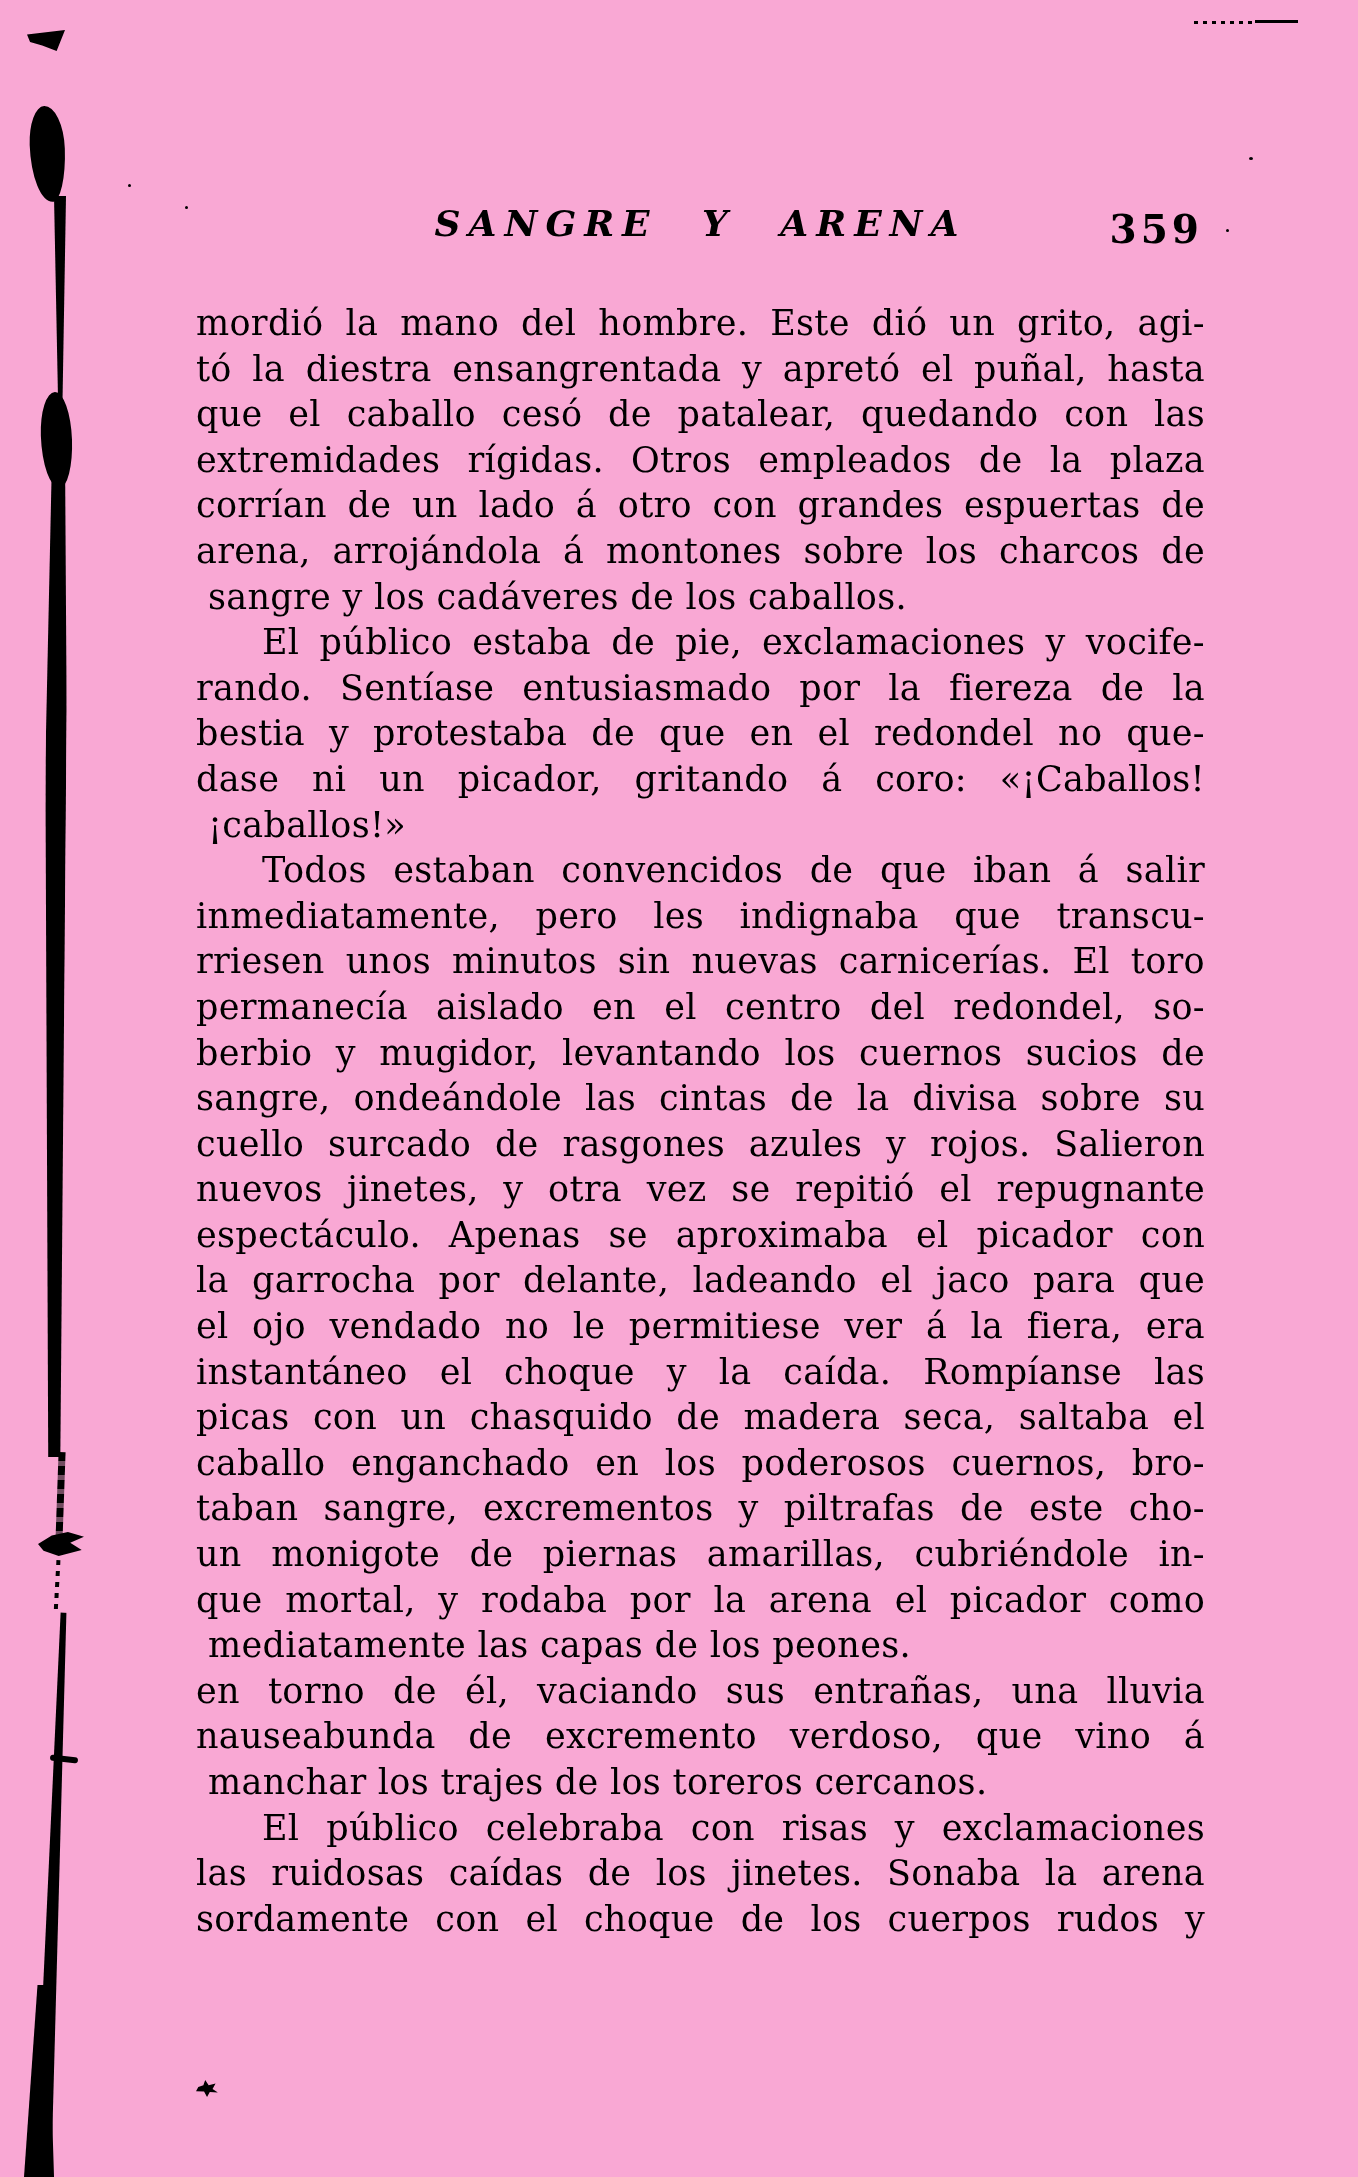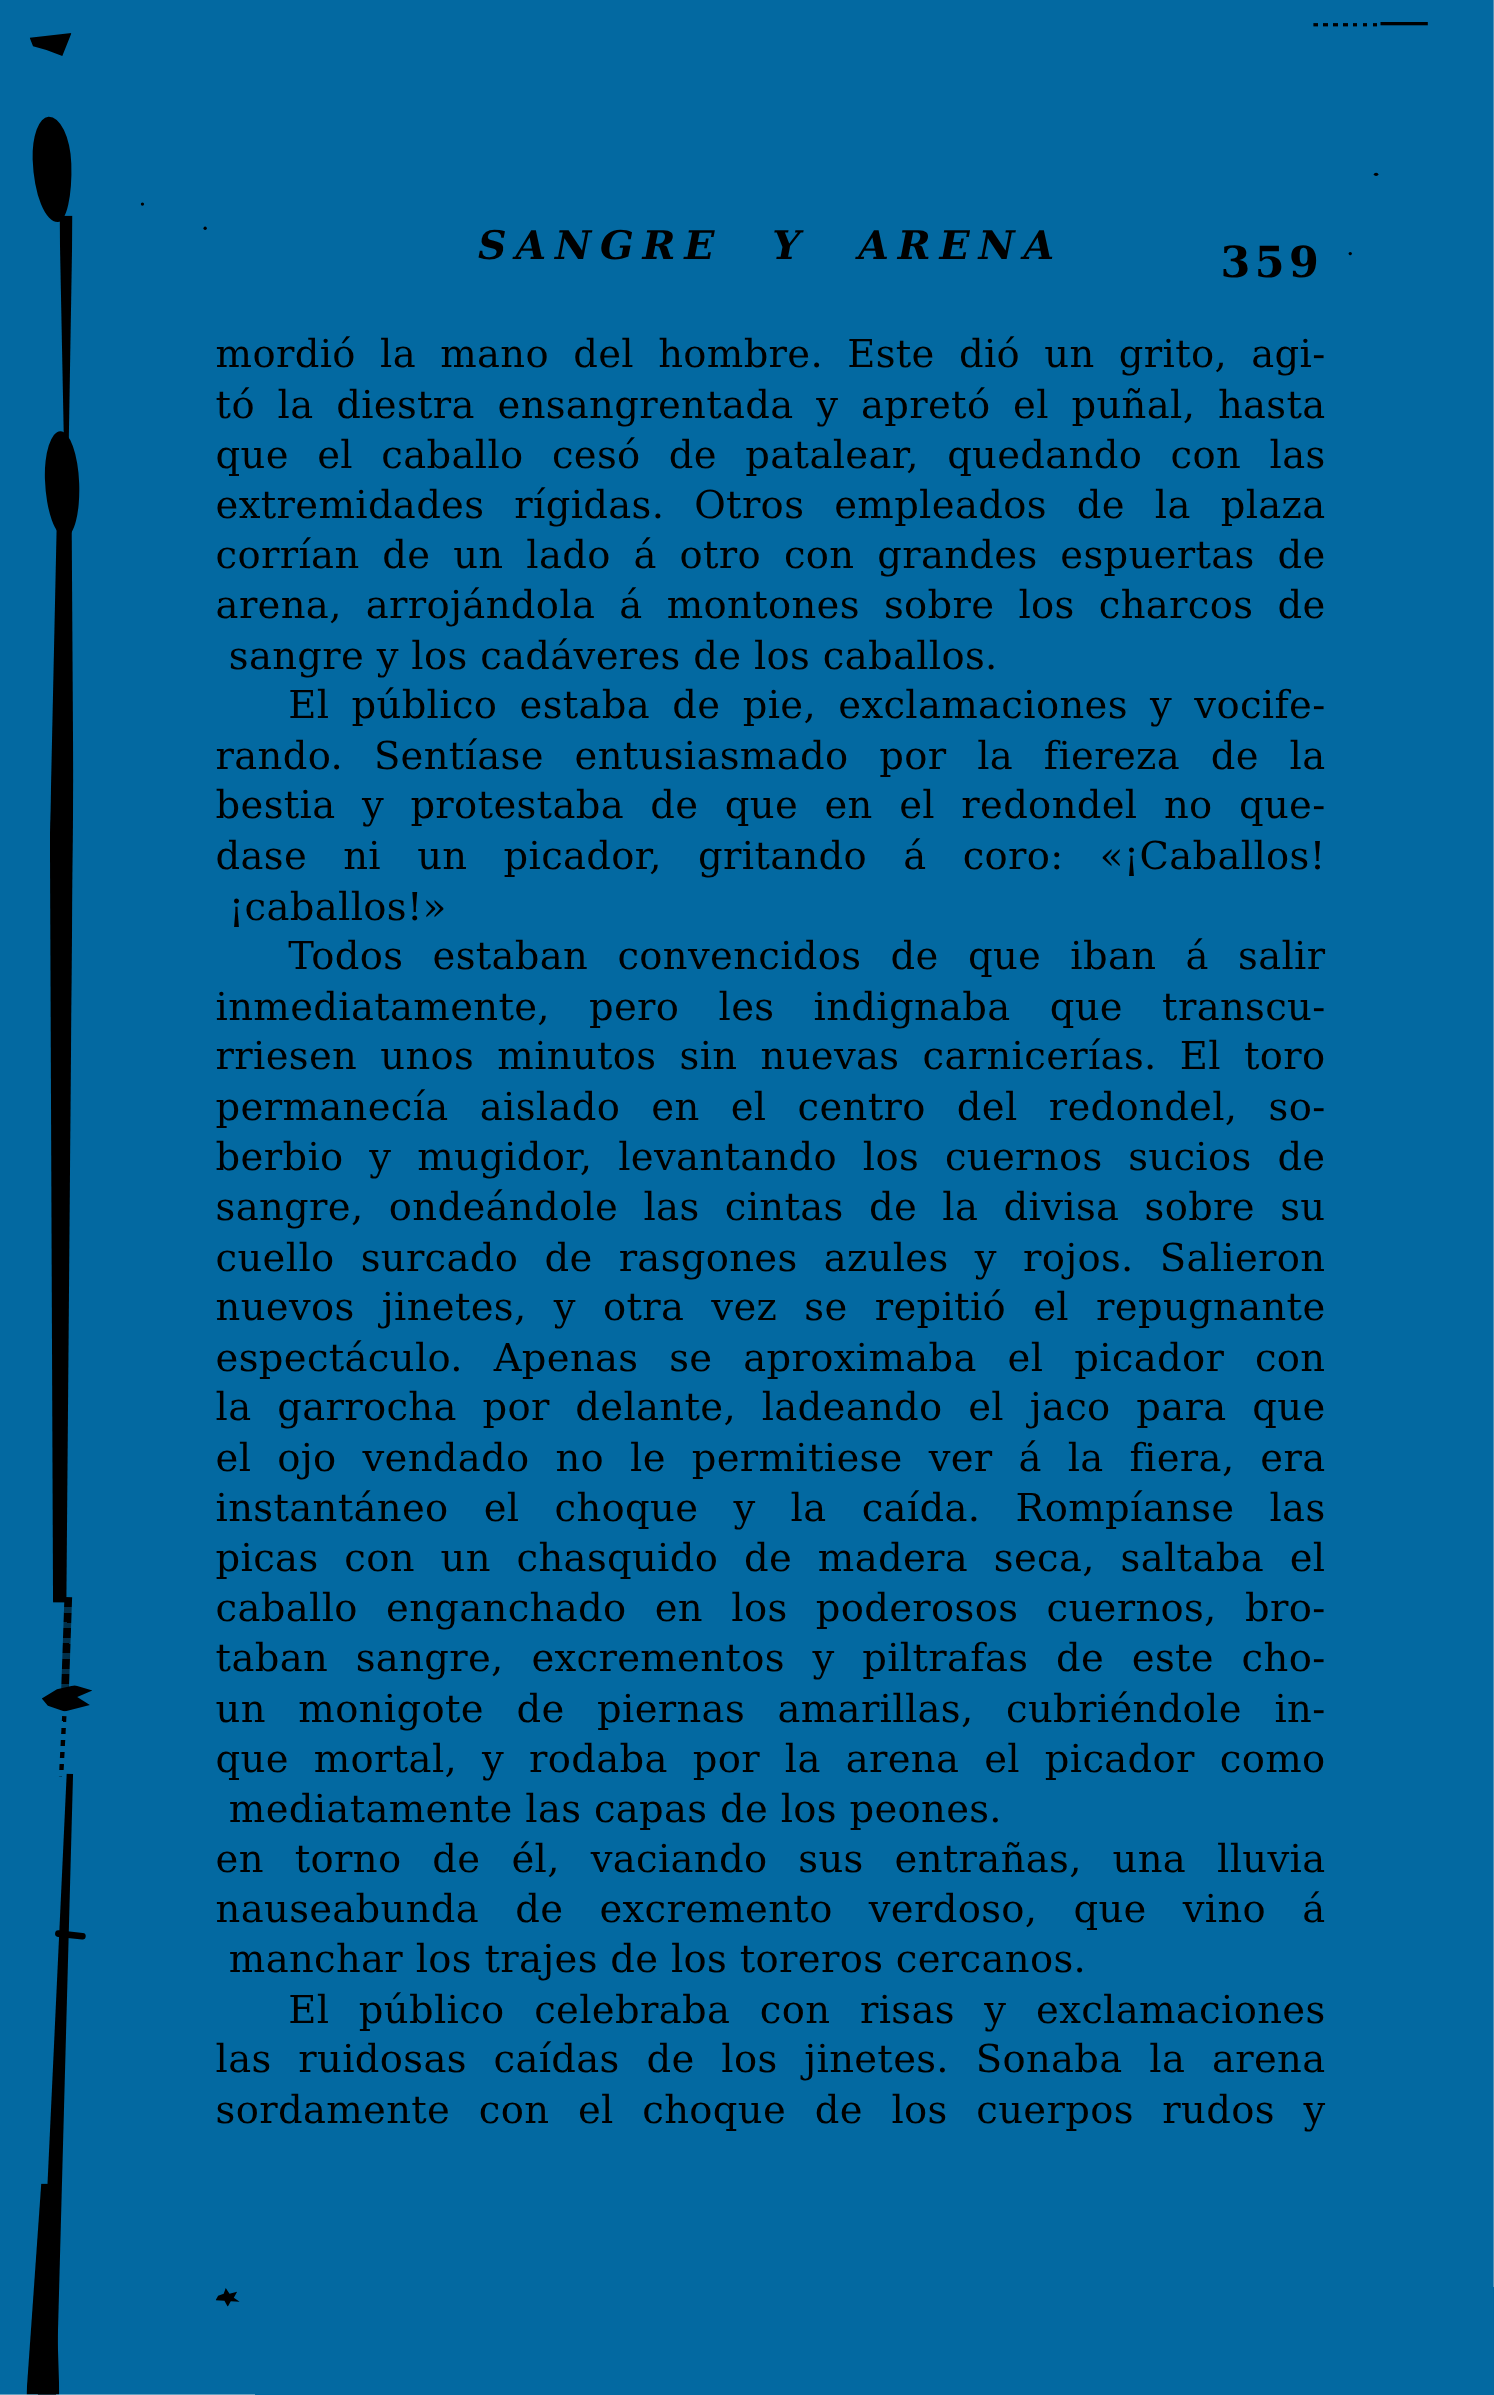--- a/index.html
+++ b/index.html
@@ -1,33 +1,33 @@
 <!DOCTYPE html>
 <html><head>
 <meta charset="utf-8">
 <style>
   html,body{margin:0;padding:0;background:#e8e8e8;}
   .page{
     position:relative;
     width:1358px;height:2177px;
-    background:#0369a1;
+    background:#f9a8d4;
     color:#000000;
     font-family:"DejaVu Serif", serif;
     overflow:hidden;
   }
   
   .header{position:absolute;left:196px;top:198px;width:1009px;height:54px;}
   .running-title{
     display:block;text-align:center;
     font-style:italic;font-weight:bold;
     font-size:36px;letter-spacing:8px;word-spacing:24px;
     line-height:50px;
   }
   .page-number{
-    position:absolute;right:2px;top:18px;
+    position:absolute;right:2px;top:8px;
     font-size:39px;letter-spacing:4px;font-weight:bold;line-height:46px;text-align:right;
   }
   
   .text-block{position:absolute;left:196px;top:301px;width:1009px;}
   .line{
     height:45.6px;line-height:45.6px;
     font-size:35px;letter-spacing:0.3px;
     text-align:justify;text-align-last:justify;
     overflow:hidden;white-space:normal;
   }

